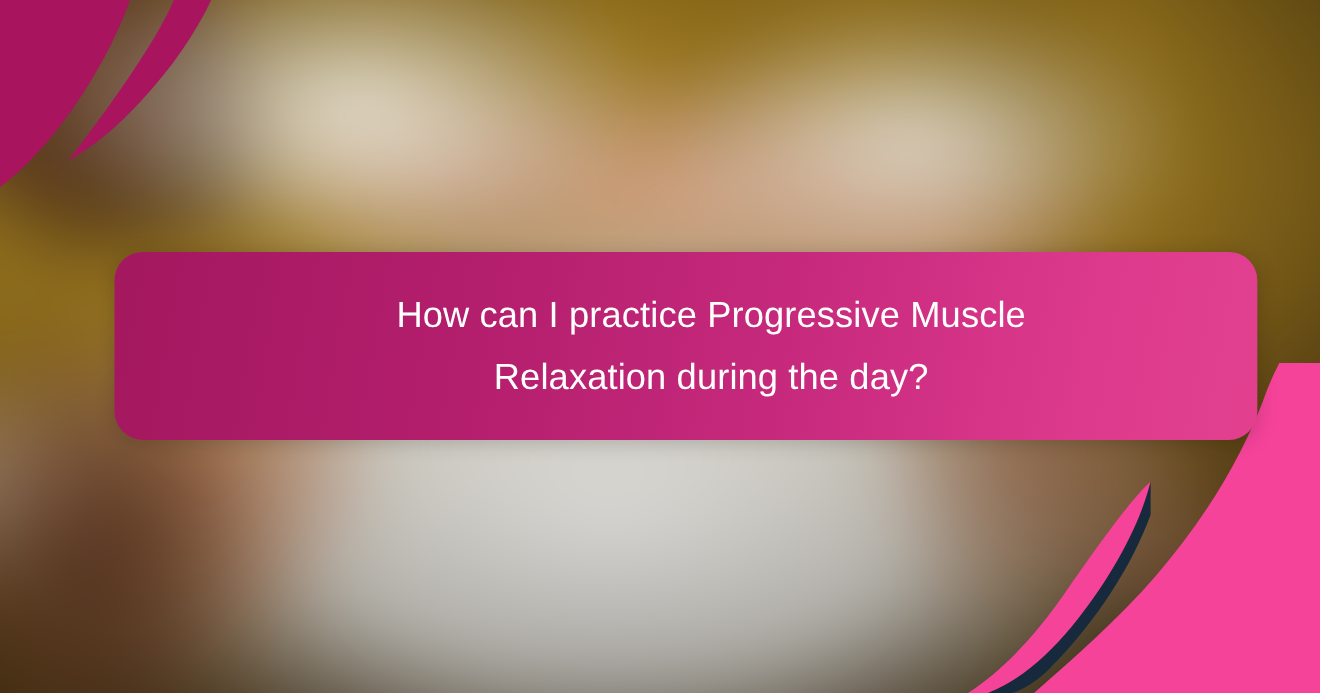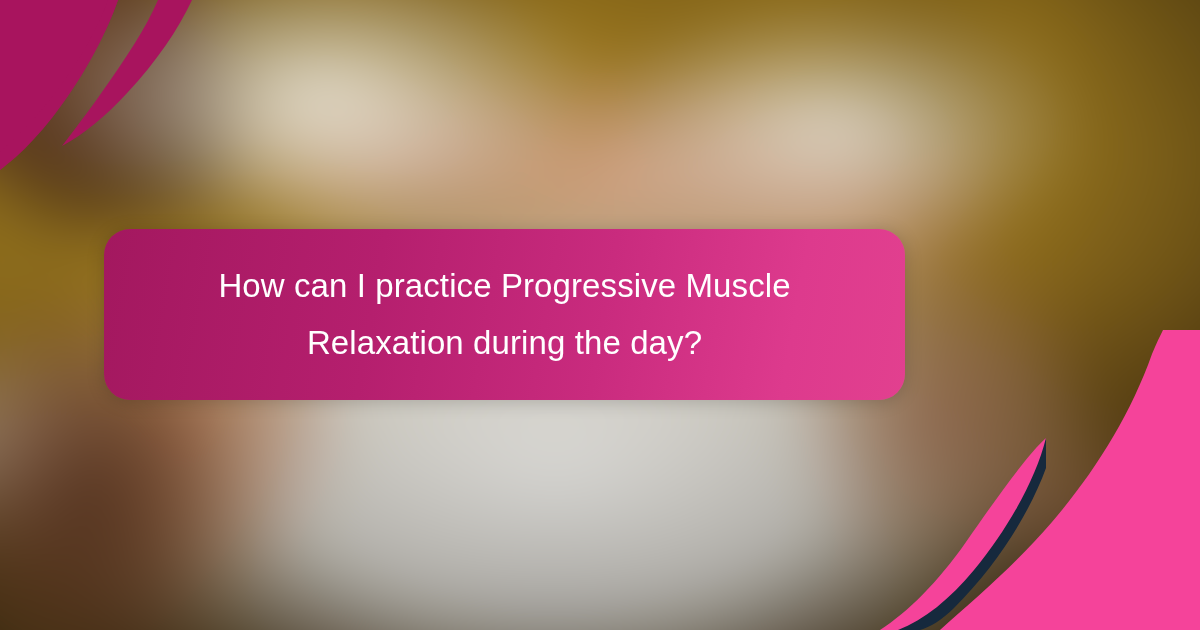--- a/index.html
+++ b/index.html
@@ -98,28 +98,29 @@
   
   .deco { position: absolute; pointer-events: none; }
   .deco-tl { top: 0; left: 0; width: 300px; height: 300px; }
   .deco-br { right: 0; bottom: 0; width: 320px; height: 300px; }
 
   
   .q-card {
     position: absolute;
     left: 104px;
     top: 229px;
-    width: 801px;
+    width: 993px;
     height: 171px;
     border-radius: 26px;
     background: linear-gradient(100deg, #a3185f 0%, #b51f6e 34%, #c92b7e 62%, #dd3a8d 85%, #e2408f 100%);
     display: flex;
     align-items: center;
     justify-content: center;
     box-shadow: 0 2px 18px rgba(0,0,0,0.18);
+    padding-left: 46px;
   }
   .q-text {
     color: #ffffff;
     font-size: 33px;
     font-weight: 400;
     line-height: 1.72;
     text-align: center;
     letter-spacing: 0.1px;
     max-width: 720px;
     padding: 0 24px;

